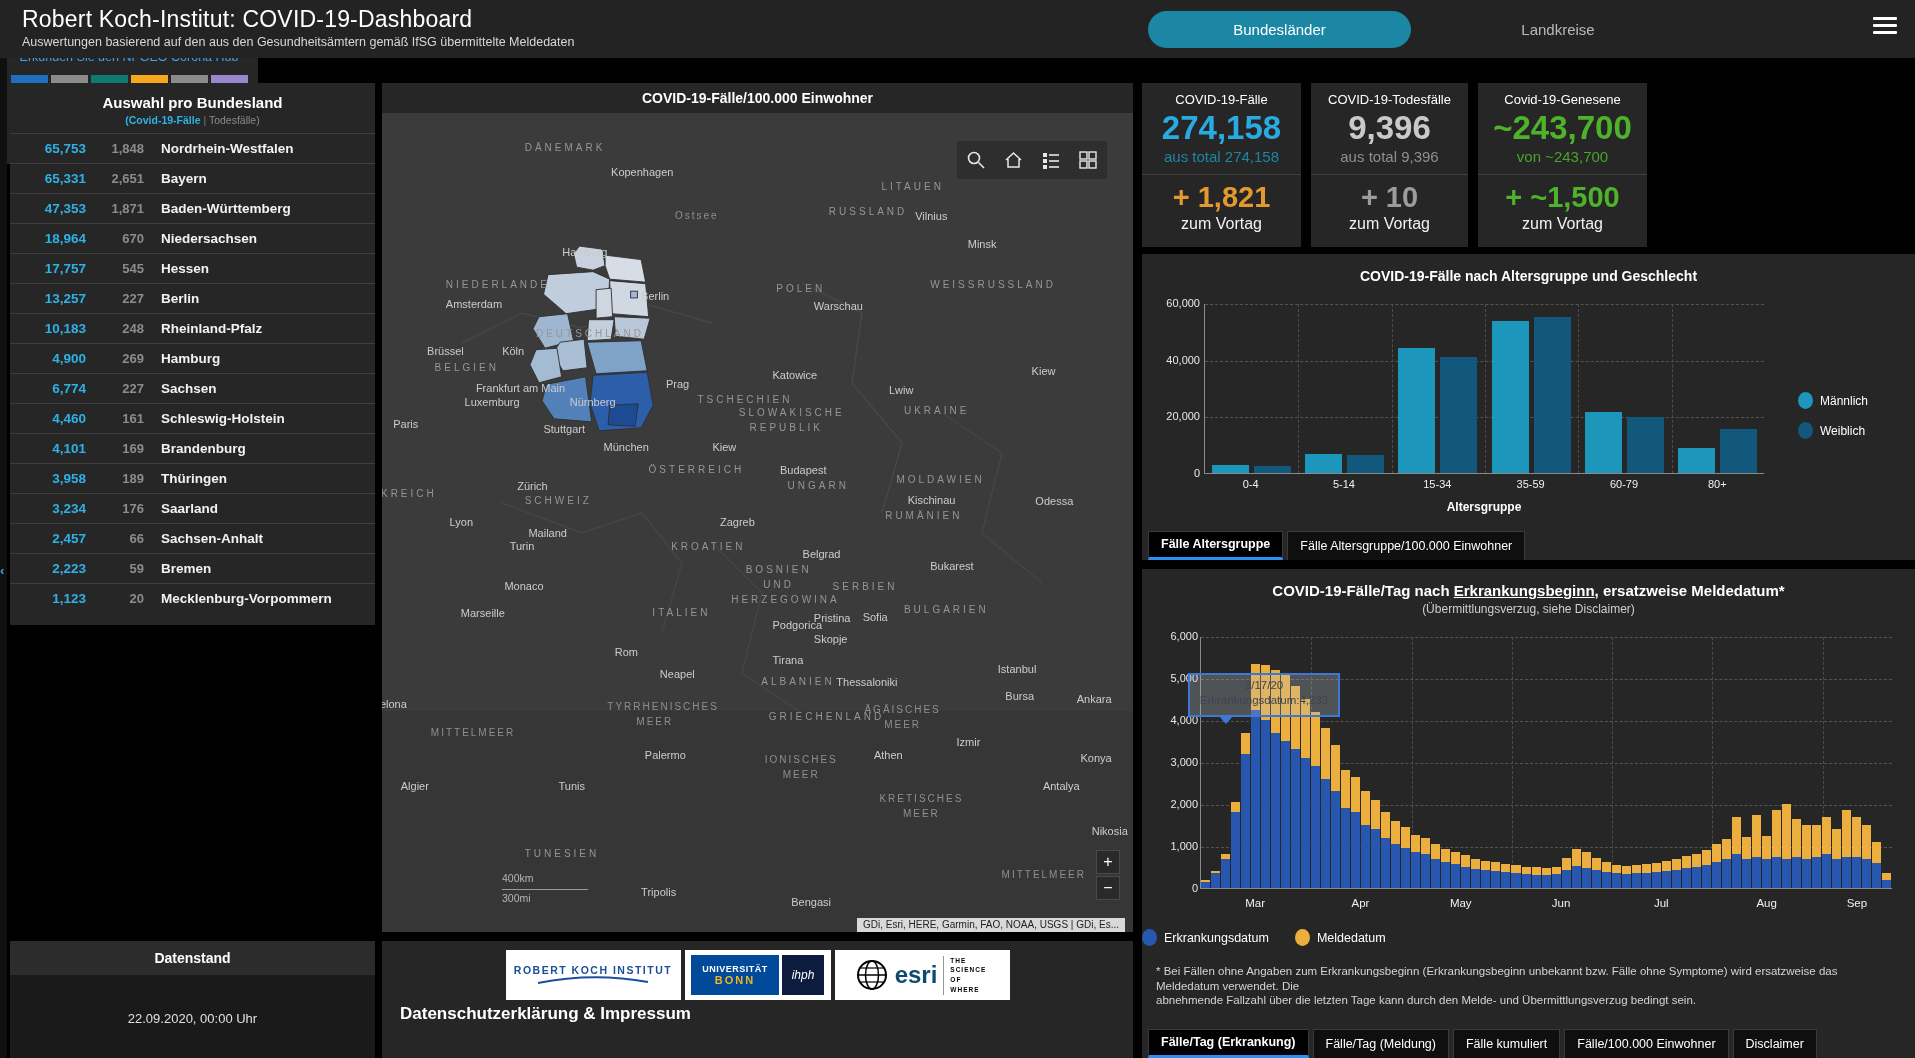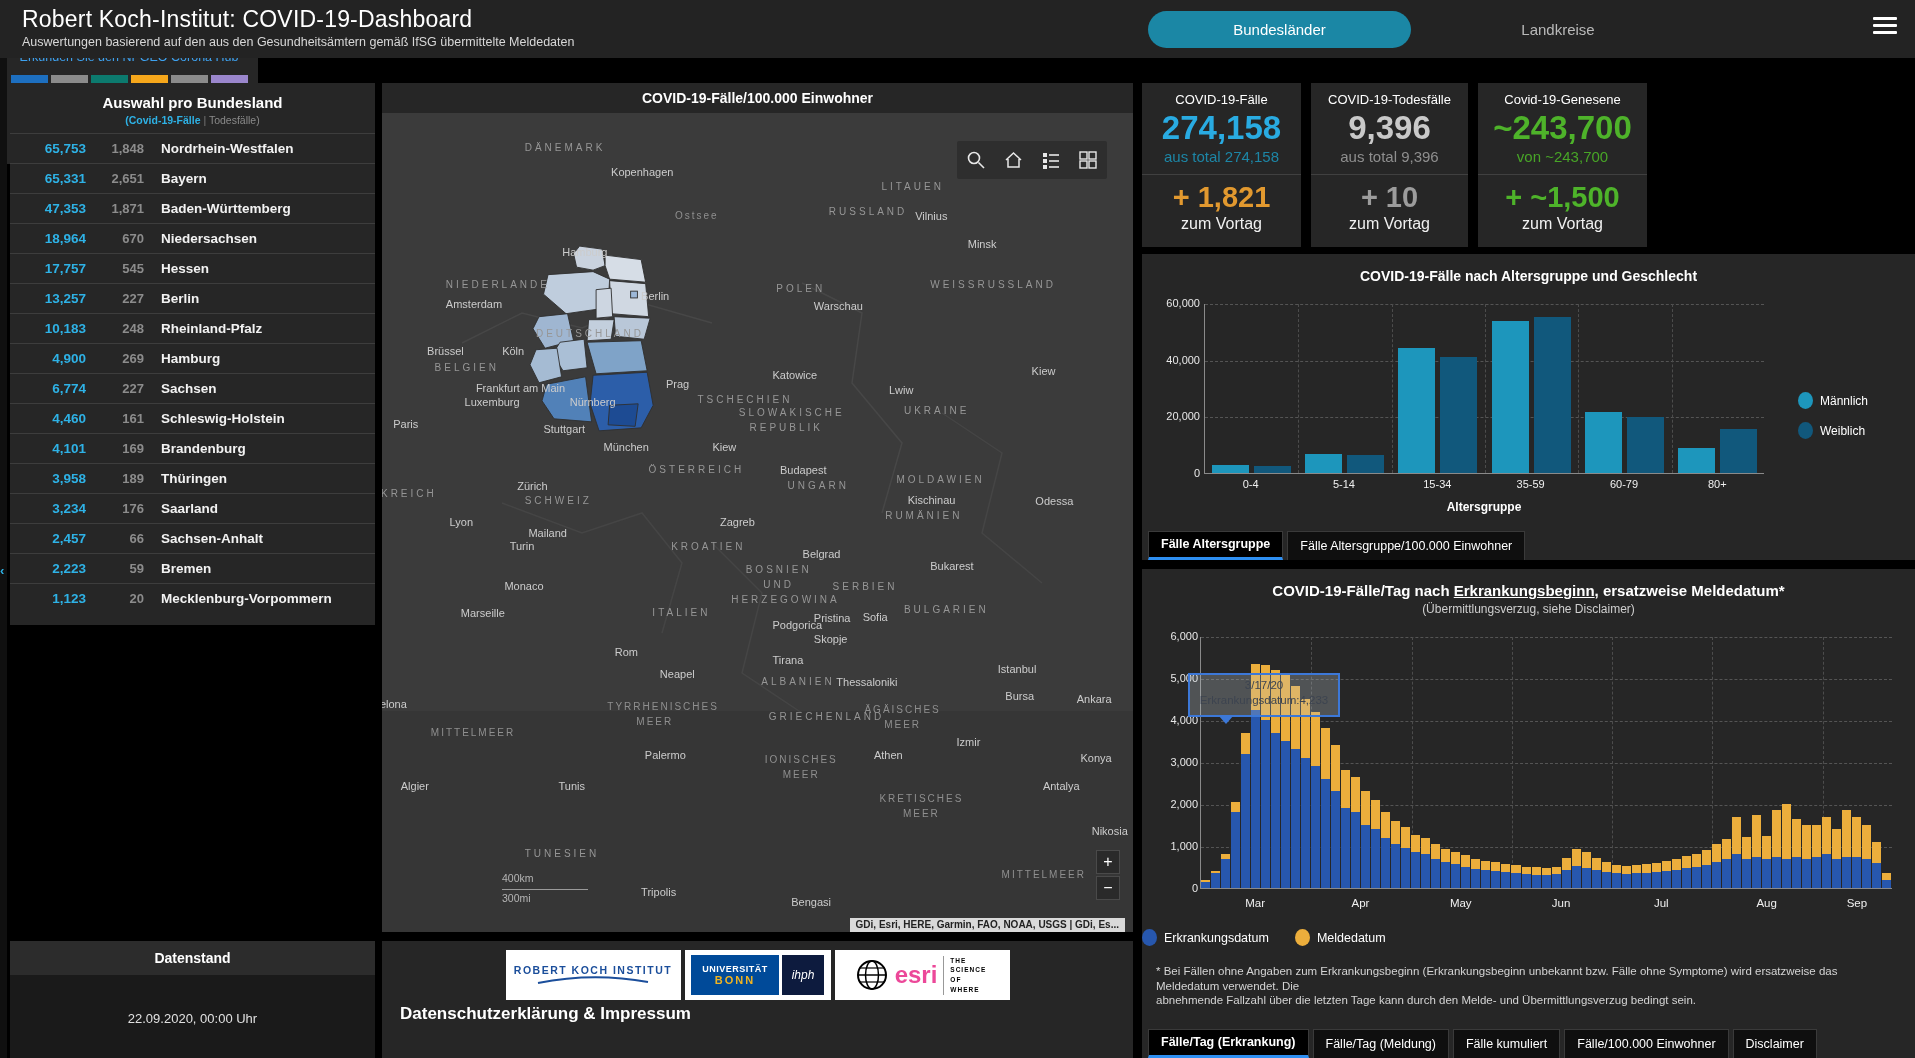--- a/index.html
+++ b/index.html
@@ -54,39 +54,39 @@
   .map-label.wrap { white-space:normal; max-width:95px; text-align:center; line-height:1.5; }
   .map-toolbar { position:absolute; right:26px; top:28px; width:150px; height:38px; background:#2e2e2e;
     display:flex; align-items:center; justify-content:space-around; border-radius:2px; }
   .map-toolbar svg { cursor:pointer; }
   .zoom-ctl { position:absolute; right:13px; bottom:30px; width:24px; }
   .zoom-ctl button { width:24px; height:24px; background:#2a2a2a; color:#fff; border:1px solid #4a4a4a;
     font-size:16px; margin-bottom:2px; cursor:pointer; line-height:1; font-family:inherit; }
   .map-scale { position:absolute; left:120px; bottom:28px; color:#b5b5b5; font-size:10.5px; }
   .map-scale .bar { width:86px; border-bottom:1px solid #9a9a9a; height:4px; margin:2px 0; }
   .map-attr { position:absolute; right:8px; bottom:0; height:14px; background:#d9d9d9; color:#222;
-    font-size:10px; line-height:14px; padding:0 6px;font-weight:bold; }
+    font-size:10px; line-height:14px; padding:0 6px; }
   #germany-svg { position:absolute; left:18.5%; top:11%; width:20%; height:34%; }
   .faint-borders { position:absolute; left:0; top:0; width:100%; height:100%; }
 
   
   #logos-panel { left:382px; top:941px; width:751px; height:117px; }
   .logo-row { display:flex; justify-content:center; align-items:flex-start; gap:4px; padding-top:9px; }
   .logo-box { background:#fff; height:50px; display:flex; align-items:center; justify-content:center; }
   .rki-box { width:175px; flex-direction:column; }
   .rki-box .t { color:#1b4e9b; font-size:10.5px; font-weight:bold; letter-spacing:1.5px; }
   .bonn-box { width:146px; gap:3px; }
   .bonn-blue { background:#004a99; width:88px; height:40px; display:flex; flex-direction:column;
     align-items:center; justify-content:center; }
   .bonn-blue .u { color:#fff; font-size:9px; font-weight:bold; letter-spacing:.5px; }
   .bonn-blue .b { color:#f0b421; font-size:11px; font-weight:bold; letter-spacing:2px; }
   .ihph-box { background:#0d1b3e; width:42px; height:40px; color:#fff; font-size:12px; font-style:italic;
     display:flex; align-items:center; justify-content:center; }
   .esri-box { width:175px; gap:6px; }
-  .esri-box .esri-t { color:#ec4899; font-size:24px; font-weight:bold; }
+  .esri-box .esri-t { color:#0c4a6e; font-size:24px; font-weight:bold; }
   .esri-box .tag { color:#000; font-size:6.5px; font-weight:bold; letter-spacing:1px; line-height:1.5;
     border-left:1px solid #999; padding-left:6px; width:46px; }
   .privacy { font-size:17px; font-weight:bold; padding:4px 0 0 18px; }
 
   
   .card { position:absolute; top:83px; height:164px; background:#262626; text-align:center; }
   .card .ttl { font-size:13px; padding-top:9px; color:#fff; }
   .card .val { font-size:33px; font-weight:bold; margin-top:2px; }
   .card .sub { font-size:15px; margin-top:1px; }
   .card .divider { border-top:1px solid #404040; margin-top:9px; }

